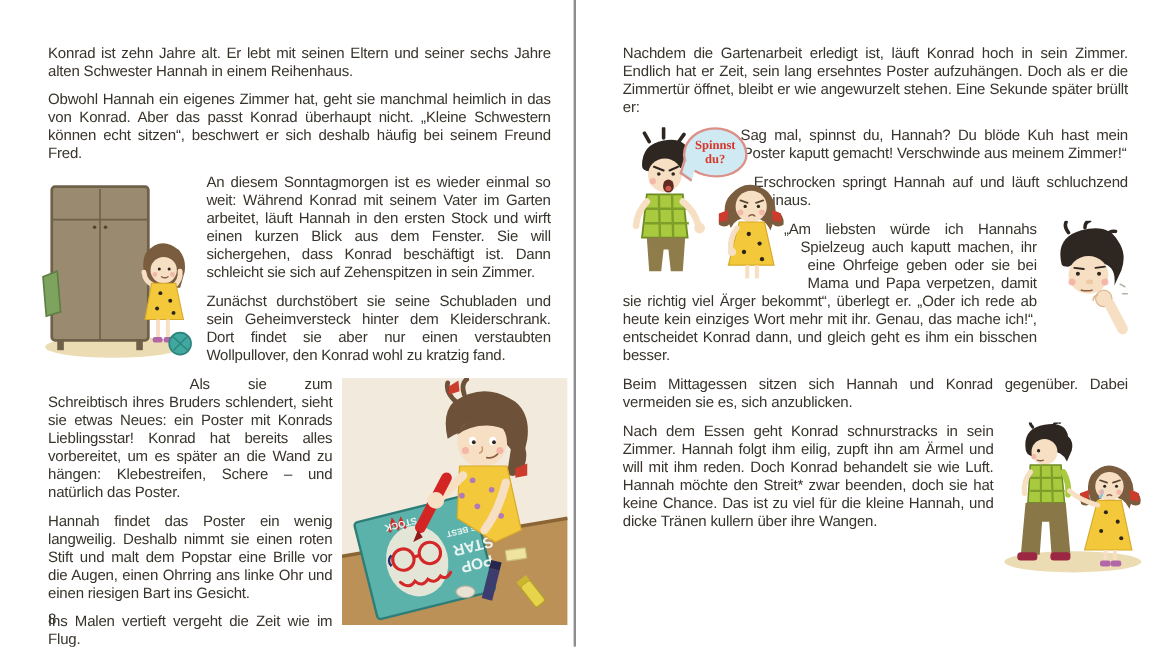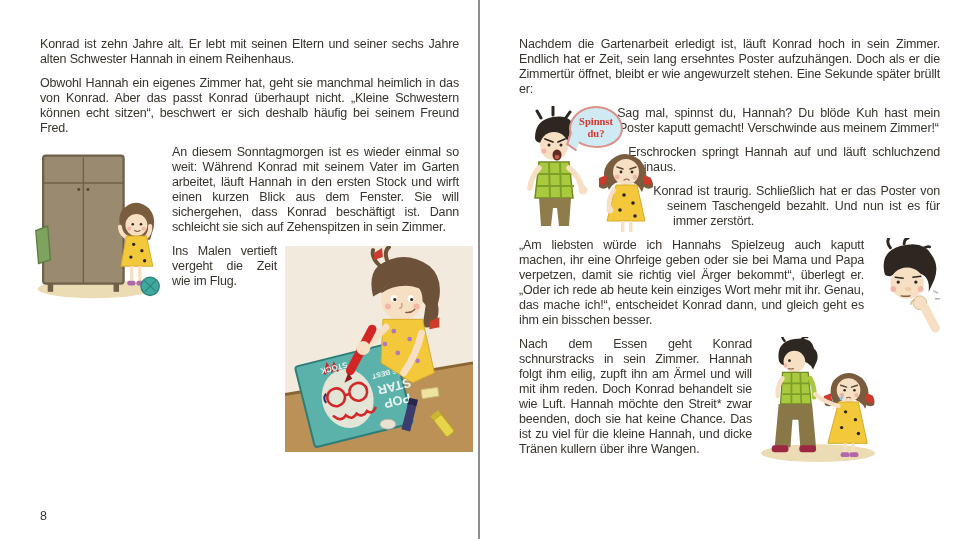--- a/index.html
+++ b/index.html
@@ -88,20 +88,21 @@
         <rect x="112" y="141" width="9" height="5" rx="2" fill="#b268a8"></rect>
       </g>
       <g>
         <circle cx="127" cy="147" r="10" fill="#41a8a0" stroke="#2d847e" stroke-width="1.5"></circle>
         <path d="M120,140 q7,7 14,13 M134,140 q-7,7 -13,13" stroke="#2d847e" stroke-width="1.2" fill="none"></path>
       </g>
     </svg>
   </div>
 
   <p class="bodytext">An diesem Sonntagmorgen ist es wieder einmal so weit: Während Konrad mit seinem Vater im Garten arbeitet, läuft Hannah in den ersten Stock und wirft einen kurzen Blick aus dem Fenster. Sie will sichergehen, dass Konrad beschäftigt ist. Dann schleicht sie sich auf Zehenspitzen in sein Zimmer.</p>
+  <p class="bodytext">Zunächst durchstöbert sie seine Schubladen und sein Geheimversteck hinter dem Kleiderschrank. Dort findet sie aber nur einen verstaubten Wollpullover, den Konrad wohl zu kratzig fand.</p>
 
   <div class="ill f-desk">
     <svg viewBox="0 0 190 208">
       <rect width="190" height="208" fill="#f2ebdd"></rect>
       <path d="M0,150 L190,118 L190,208 L0,208 Z" fill="#bb9158"></path>
       <path d="M0,150 L190,118" stroke="#8a6434" stroke-width="3" fill="none"></path>
       <g transform="translate(10,122) rotate(-14)">
         <rect width="102" height="84" rx="3" fill="#5ab2aa" stroke="#2f7d77" stroke-width="2"></rect>
         <ellipse cx="44" cy="44" rx="26" ry="30" fill="#efe9db" opacity="0.92"></ellipse>
         <path d="M28,14 l4,-8 3,7 4,-6 2,7" stroke="#d42727" stroke-width="2.5" fill="none" stroke-linecap="round"></path>
@@ -159,20 +160,22 @@
         <g transform="translate(150,176) rotate(-38)">
           <rect width="10" height="22" rx="2" fill="#e8d44a" stroke="#b5a427"></rect>
           <rect y="-5" width="10" height="5" fill="#cbb72f"></rect>
         </g>
         <ellipse cx="104" cy="180" rx="8" ry="5" fill="#e9e2d2" stroke="#b9b2a2"></ellipse>
         <rect x="138" y="144" width="17" height="9" rx="1" fill="#efe3a0" stroke="#c9bd7e" transform="rotate(-8 146 148)"></rect>
       </g>
     </svg>
   </div>
 
+  <p class="bodytext indent-first">Als sie zum Schreibtisch ihres Bruders schlendert, sieht sie etwas Neues: ein Poster mit Konrads Lieblingsstar! Konrad hat bereits alles vorbereitet, um es später an die Wand zu hängen: Klebestreifen, Schere – und natürlich das Poster.</p>
+  <p class="bodytext">Hannah findet das Poster ein wenig langweilig. Deshalb nimmt sie einen roten Stift und malt dem Popstar eine Brille vor die Augen, einen Ohrring ans linke Ohr und einen riesigen Bart ins Gesicht.</p>
   <p class="bodytext">Ins Malen vertieft vergeht die Zeit wie im Flug.</p>
 
   <div class="page-num">8</div>
 </div>
 
 <div class="page page-right">
 
   <p class="bodytext">Nachdem die Gartenarbeit erledigt ist, läuft Konrad hoch in sein Zimmer. Endlich hat er Zeit, sein lang ersehntes Poster aufzuhängen. Doch als er die Zimmertür öffnet, bleibt er wie angewurzelt stehen. Eine Sekunde später brüllt er:</p>
 
   <div class="ill f-angry">
@@ -218,21 +221,20 @@
         <rect x="116" y="115" width="3.4" height="11" fill="#f7dfc4"></rect>
       </g>
     </svg>
     <div class="bubble">
       <span>Spinnst du?</span>
     </div>
   </div>
 
   <p class="bodytext">„Sag mal, spinnst du, Hannah? Du blöde Kuh hast mein Poster kaputt gemacht! Verschwinde aus meinem Zimmer!“</p>
   <p class="bodytext">Erschrocken springt Hannah auf und läuft schluchzend hinaus.</p>
-  <p class="bodytext">Konrad ist traurig. Schließlich hat er das Poster von seinem Taschengeld bezahlt. Und nun ist es für immer zerstört.</p>
 
   <div class="ill f-think">
     <svg viewBox="0 0 80 100">
       <g>
         <path d="M14,36 q-5,-22 17,-28 q23,-6 31,9 q8,11 3,25 l-6,13 q2,-17 -11,-19 q-17,-4 -28,3 q-6,0 -6,-3" fill="#2e2620"></path>
         <path d="M20,10 q-4,-5 -2,-9 M34,6 q0,-5 4,-6 M52,12 q4,-4 8,-3" stroke="#2e2620" stroke-width="3" stroke-linecap="round" fill="none"></path>
         <ellipse cx="37" cy="46" rx="17" ry="16" fill="#f7dfc4"></ellipse>
         <path d="M25,40 l8,1 M43,40 l8,-1" stroke="#2e2620" stroke-width="1.6" stroke-linecap="round"></path>
         <circle cx="28" cy="45" r="1.7" fill="#2e2620"></circle>
         <circle cx="46" cy="45" r="1.7" fill="#2e2620"></circle>
@@ -242,20 +244,21 @@
         <path d="M31,59 q5,1 9,0" stroke="#8a5d43" stroke-width="1.4" fill="none" stroke-linecap="round"></path>
         <circle cx="50" cy="66" r="7" fill="#f7dfc4" stroke="#dcb891" stroke-width="1"></circle>
         <path d="M45,63 q-4,1 -4,5" stroke="#dcb891" stroke-width="1.4" fill="none"></path>
         <path d="M55,71 L66,92" stroke="#f7dfc4" stroke-width="9" stroke-linecap="round"></path>
         <path d="M64,54 l4,2 M66,62 l4,0" stroke="#b8b2a6" stroke-width="1.4" stroke-linecap="round"></path>
       </g>
     </svg>
   </div>
 
   <p class="bodytext">„Am liebsten würde ich Hannahs Spielzeug auch kaputt machen, ihr eine Ohrfeige geben oder sie bei Mama und Papa verpetzen, damit sie richtig viel Ärger bekommt“, überlegt er. „Oder ich rede ab heute kein einziges Wort mehr mit ihr. Genau, das mache ich!“, entscheidet Konrad dann, und gleich geht es ihm ein bisschen besser.</p>
+  <p class="bodytext">Beim Mittagessen sitzen sich Hannah und Konrad gegenüber. Dabei vermeiden sie es, sich anzublicken.</p>
 
   <div class="ill f-tug">
     <svg viewBox="0 0 122 128">
       <ellipse cx="60" cy="118" rx="58" ry="9" fill="#ecdcb4"></ellipse>
       <g>
         <path d="M20,22 q-2,-17 16,-20 q18,-3 20,10 q5,4 3,12 l-4,9 q-4,-9 -15,-9 q-10,0 -14,5 q-6,-2 -6,-7" fill="#2e2620"></path>
         <path d="M26,4 q-3,-3 -2,-6 M44,2 q2,-3 5,-2" stroke="#2e2620" stroke-width="2.5" stroke-linecap="round" fill="none"></path>
         <circle cx="36" cy="25" r="11" fill="#f7dfc4"></circle>
         <circle cx="31" cy="24" r="1.4" fill="#2e2620"></circle>
         <circle cx="27" cy="29" r="2.2" fill="#f2aca0" opacity="0.8"></circle>

